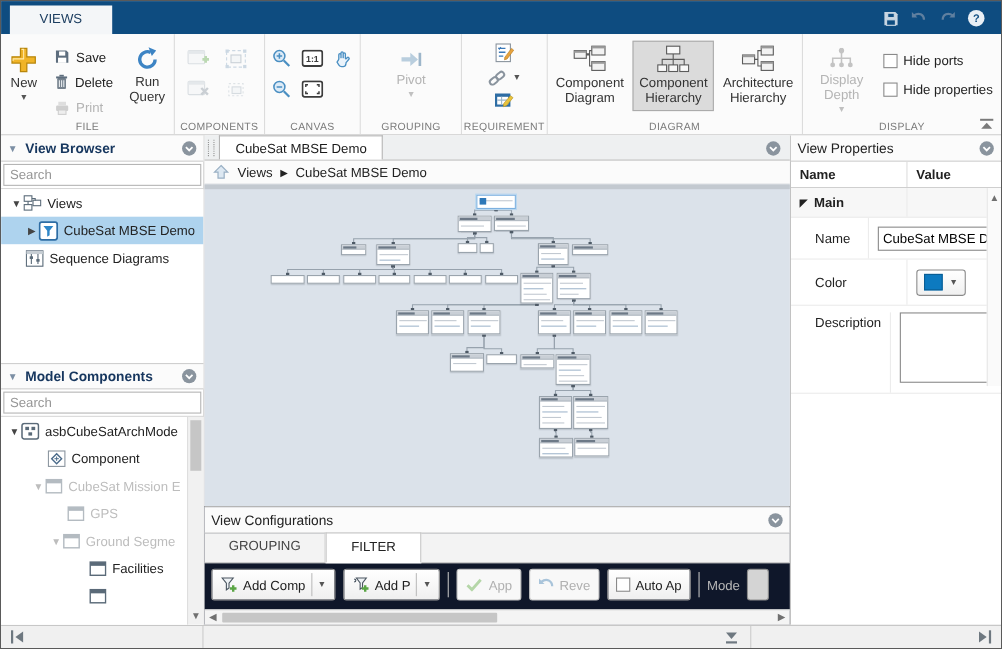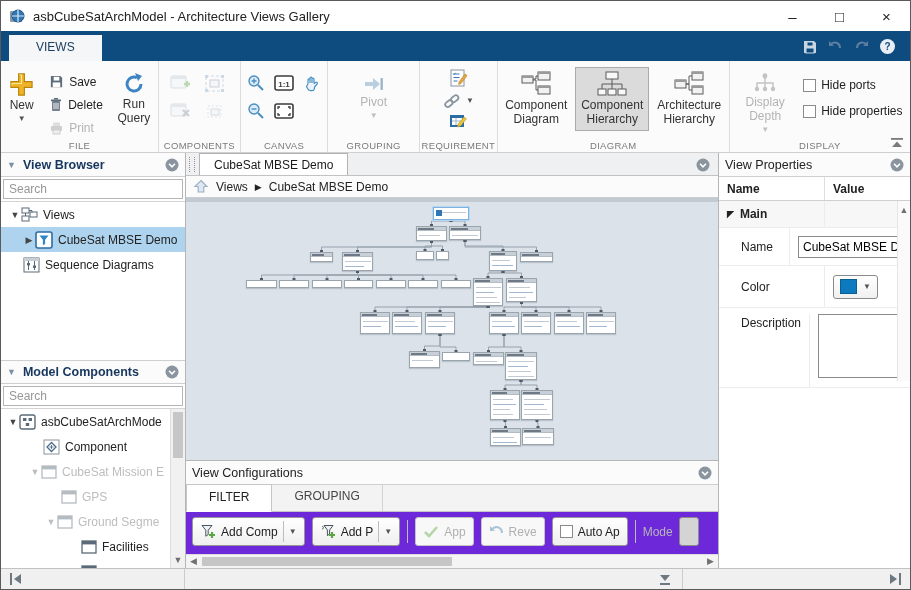--- a/index.html
+++ b/index.html
@@ -58,21 +58,21 @@
   .canvas{flex:1;background:#dbe2ea;border-top:4px solid #c3c9d0;position:relative;overflow:hidden;min-height:0}
   #dg-svg{position:absolute;left:0;top:0}
   .dnode{position:absolute;background:#fff;border:1px solid #9aa4ad;box-shadow:0 1px 1px rgba(90,100,110,.25)}
   .dnode.sel{border:1px solid #7db1e0;box-shadow:0 0 0 1px #b9d7ef}
   .dnode.sel::before{content:"";position:absolute;left:2px;top:2px;width:6px;height:6px;background:#2e78b8}
   .dhead{height:4px;background:#c9cfd6;border-bottom:1px solid #b3bbc3;position:relative}
   .dhead::after{content:"";position:absolute;left:1px;top:1px;width:55%;height:2px;background:#6d7987}
   .dline{height:1px;background:#c2c9d1;margin:4px 2px 0}
   .dline.b{background:#a3b8ce}
   
-  .vconf{height:108px;border-top:1px solid #b5b5b5;display:flex;flex-direction:column;flex:none;background:#6d28d9}
+  .vconf{height:108px;border-top:1px solid #b5b5b5;display:flex;flex-direction:column;flex:none;background:#0f172a}
   .vtabs{display:flex;background:#f3f3f3;border-bottom:1px solid #c6c6c6;height:27px;flex:none;align-items:flex-end}
   .vtab{padding:5px 22px;font-size:12px;color:#444;border-right:1px solid #d2d2d2;height:27px}
   .vtab.on{background:#fff;border:1px solid #c6c6c6;border-bottom:1px solid #fff;color:#222;margin-bottom:-1px;height:28px}
   .vbtns{display:flex;align-items:center;gap:7px;padding:5px 6px;overflow:hidden;flex:none}
   .btn{border:1px solid #979797;border-radius:3px;background:linear-gradient(#ffffff,#efefef);display:flex;align-items:center;height:29px;padding:0 7px;gap:5px;white-space:nowrap;flex:none}
   .btn.dis{border-color:#c4c4c4;color:#b0b0b0;background:#f8f8f8}
   .btn.tog{padding:0 9px}
   .btn.tog.on{background:#d4d4d4;border-color:#8c8c8c}
   .bsep{border-left:1px solid #bdbdbd;align-self:stretch;margin:3px 0}
   .modelbl{color:#b7b7b7;flex:none}
@@ -100,33 +100,20 @@
   .scell-l{width:184px;border-right:1px solid #cccccc;height:100%;display:flex;align-items:center;padding-left:8px}
   .scell-m{flex:1;border-right:1px solid #cccccc;height:100%;display:flex;align-items:center;justify-content:flex-end;padding-right:10px}
   .scell-r{width:227px;height:100%;display:flex;align-items:center;justify-content:flex-end;padding-right:8px}
   .mono-ic{flex:none}
 </style>
 </head>
 <body>
 
 <div class="win">
 
-  <div class="titlebar">
-    <svg width="16" height="16" viewBox="0 0 16 16">
-      <rect x="1" y="3" width="12" height="11" rx="1" fill="#8b98a5"></rect>
-      <circle cx="9" cy="8" r="6" fill="#2e78b8" stroke="#1b4f7e"></circle>
-      <path d="M9 2v12M3 8h12" stroke="#dce9f4" stroke-width="1.2"></path>
-    </svg>
-    <span class="title">asbCubeSatArchModel - Architecture Views Gallery</span>
-    <div class="wctrl">
-      <div class="wbtn">–</div>
-      <div class="wbtn">□</div>
-      <div class="wbtn">×</div>
-    </div>
-  </div>
 
   <div class="rtabs">
     <div class="rtab">VIEWS</div>
     <div class="qa">
       <svg width="16" height="16" viewBox="0 0 16 16">
         <path d="M2 2h10l2 2v10H2z" fill="#c9d6e2"></path>
           <rect x="4" y="9" width="8" height="5" fill="#0e4c80" stroke="#c9d6e2"></rect>
           <rect x="5" y="3" width="6" height="4" fill="#0e4c80" stroke="#c9d6e2"></rect>
       </svg>
       <svg width="17" height="14" viewBox="0 0 17 14">
@@ -728,22 +715,22 @@
 
       <div class="vconf">
         <div class="panelh" style="border-top:none">
           <span class="ptitle" style="font-weight:normal;color:#222;font-size:12.5px">View Configurations</span>
           <svg class="pgear" width="14" height="14" viewBox="0 0 14 14">
             <circle cx="7" cy="7" r="6.5" fill="#8a949e"></circle>
               <path d="M4 5.8l3 3 3-3" stroke="#fff" stroke-width="1.6" fill="none"></path>
           </svg>
         </div>
         <div class="vtabs">
+          <div class="vtab">GROUPING</div>
           <div class="vtab on">FILTER</div>
-          <div class="vtab">GROUPING</div>
         </div>
         <div class="vbtns">
           <div class="btn">
             <svg width="16" height="15" viewBox="0 0 16 15">
               <path d="M2 1.5h10l-3.8 4.7v4.3l-2.4 1.7V6.2z" fill="#eef2f5" stroke="#4a5560"></path>
                 <path d="M9 11h6M12 8v6" stroke="#5aa544" stroke-width="2.2"></path>
             </svg>
             <span>Add Comp</span>
             <span class="bsep"></span>
               <span class="caret">▼</span>

